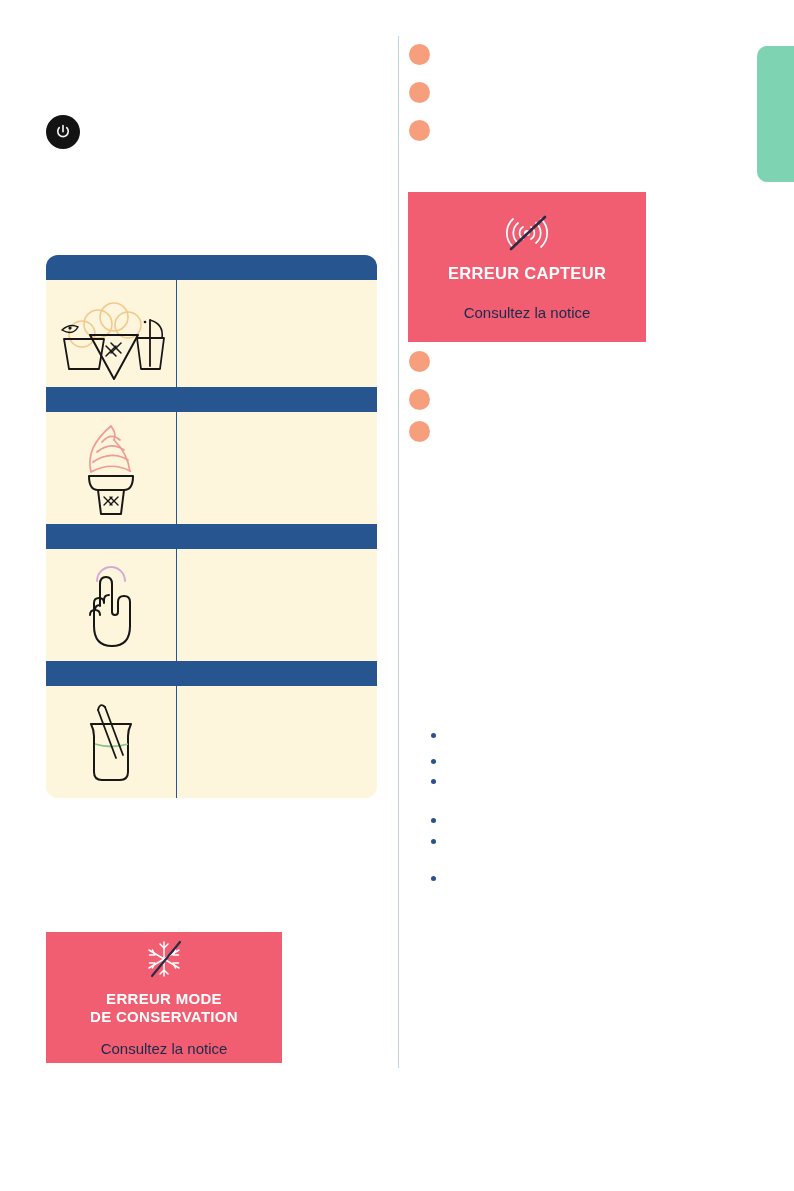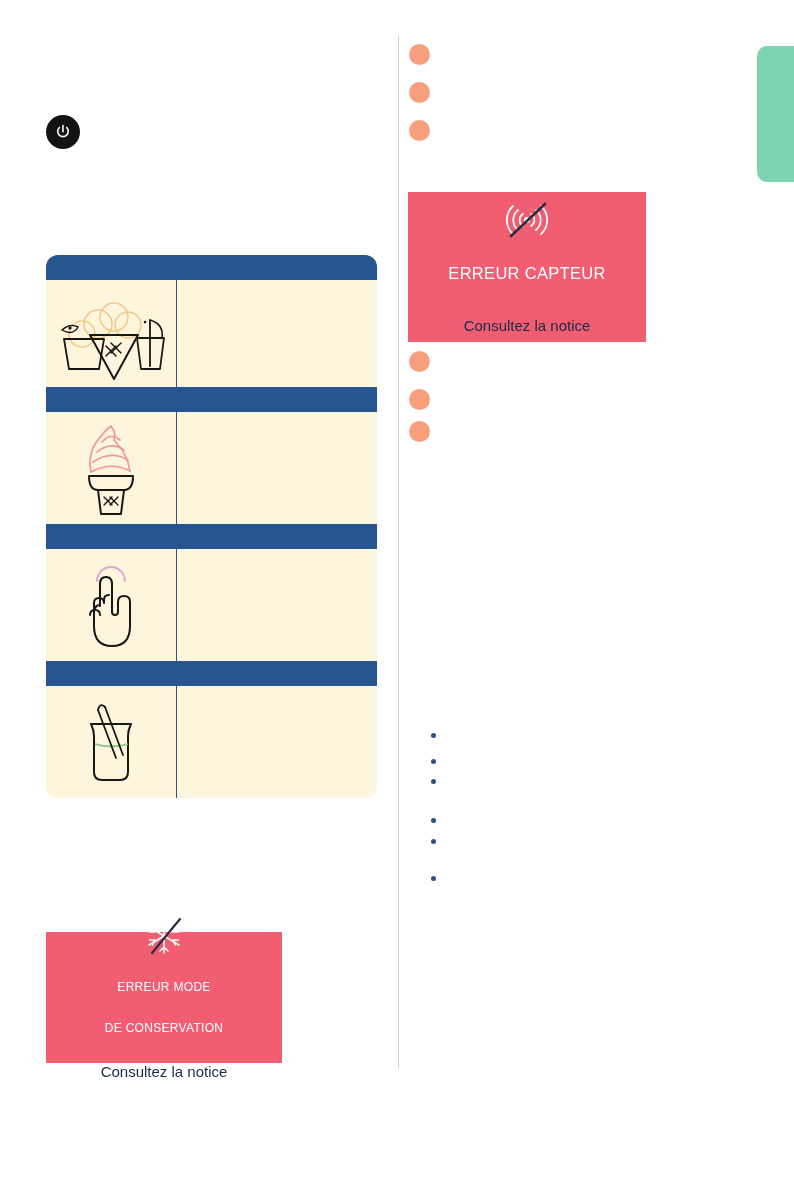--- a/index.html
+++ b/index.html
@@ -100,47 +100,47 @@
     flex-direction: column;
     align-items: center;
     justify-content: center;
     text-align: center;
     color: #ffffff;
   }
   .err-card .err-icon {
     margin-bottom: 6px;
   }
   .err-card .err-title {
-    font-weight: normal;
+    font-weight: bold;
     font-size: 16px;
     letter-spacing: 0.3px;
     line-height: 1.22;
     color: #ffffff;
-    margin: 13px;
+    margin: 0;
   }
   .err-card .err-sub {
     font-size: 15px;
     color: #1b2a4a;
     margin-top: 18px;
   }
   #err-capteur {
     left: 408px;
     top: 192px;
     width: 238px;
     height: 150px;
   }
   #err-capteur .err-title { font-size: 16.5px; }
   #err-capteur .err-sub { margin-top: 20px; }
   #err-conservation {
     left: 46px;
     top: 932px;
     width: 236px;
     height: 131px;
   }
-  #err-conservation .err-title { font-size: 12px; }
+  #err-conservation .err-title { font-size: 15px; }
   #err-conservation .err-sub { margin-top: 14px; }
 
   
   .dot-orange {
     position: absolute;
     width: 21px;
     height: 21px;
     border-radius: 50%;
     background: #f79e7d;
   }

